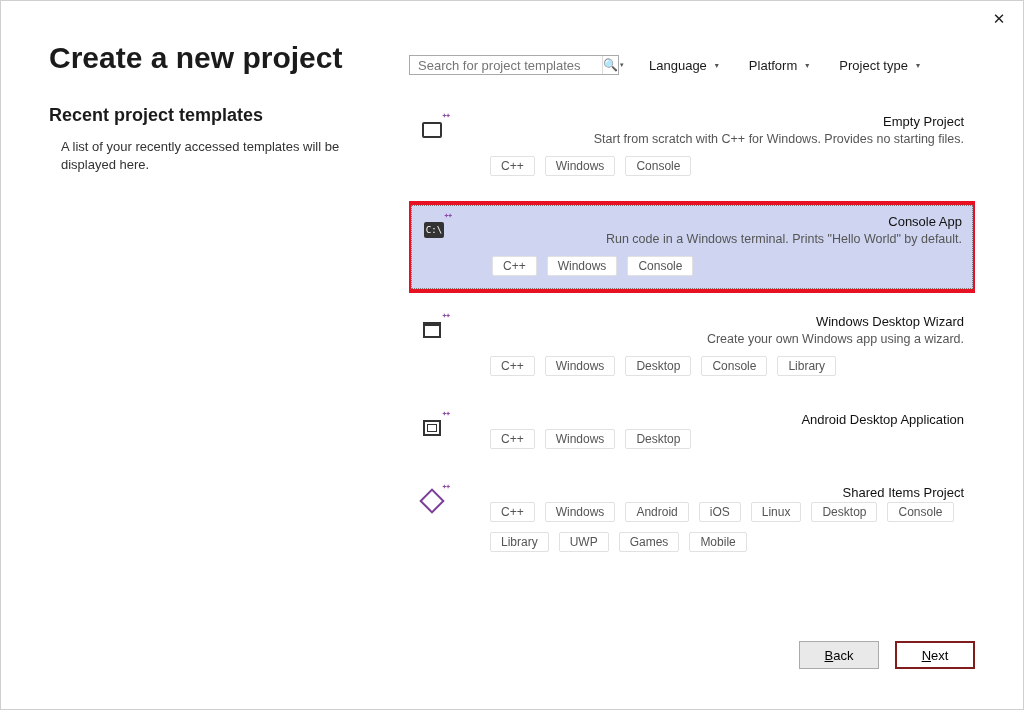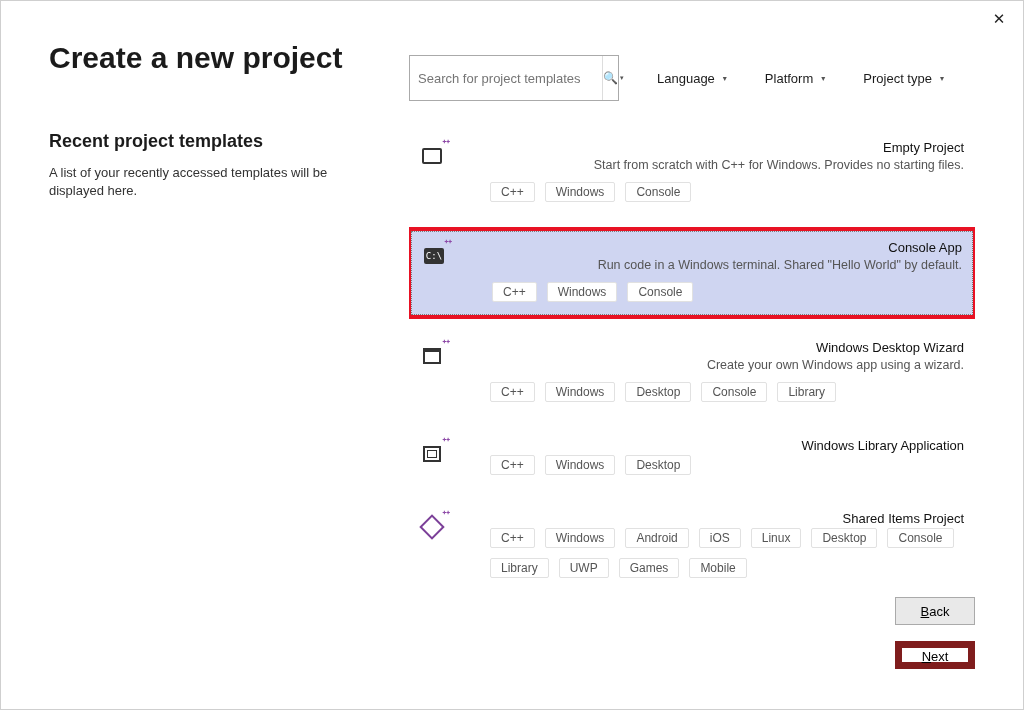--- a/index.html
+++ b/index.html
@@ -40,21 +40,21 @@
   .header-controls {
     display: flex;
     align-items: center;
     gap: 30px;
     margin-top: 14px;
   }
   .searchbox {
     display: flex;
     align-items: center;
     border: 1px solid #aaa;
-    height: 46px;
+    height: 20px;
     width: 210px;
   }
   .searchbox input {
     border: none;
     outline: none;
     flex: 1;
     padding: 0 8px;
     font-size: 13px;
     color: #666;
     background: transparent;
@@ -67,42 +67,41 @@
     gap: 2px;
   }
   .search-icon-box .caret { font-size: 7px; color:#555; }
   .filter-drop {
     display: inline-flex;
     align-items: center;
     gap: 8px;
     cursor: pointer;
     font-size: 13px;
     color: #1b1b1b;
-    margin-left: 8px;
   }
   .filter-drop .caret { font-size: 8px; color:#555; }
 
   .body-row {
     display: flex;
     padding: 30px 48px 0 48px;
   }
   .left-col {
     flex: 0 0 360px;
     padding-right: 24px;
   }
   .left-col h2 {
     font-size: 18px;
     font-weight: 700;
     margin: 0 0 12px 0;
   }
   .left-col p {
     font-size: 13px;
     color: #333;
     line-height: 1.4;
-    margin: 0;
+    margin: 12px;
   }
   .template-list {
     flex: 1;
     position: relative;
     height: 490px;
     overflow: hidden;
   }
   .tpl-item {
     display: flex;
     gap: 12px;
@@ -151,32 +150,31 @@
     position:absolute; left:0; right:0; bottom:0; height:40px;
     background: linear-gradient(to bottom, rgba(255,255,255,0), #fff);
   }
 
   .footer {
     position: absolute;
     right: 48px;
     bottom: 40px;
     display: flex;
     gap: 16px;
-    flex-direction: column;
   }
   .footer button {
     width: 80px; height: 28px;
     border: 1px solid #aaa;
     background: #e9e9e9;
     font-size: 13px;
     cursor: pointer;
   }
   .footer button.primary {
     background: #fff;
-    border: 7px solid #7f1d1d;
+    border: 2px solid #7f1d1d;
   }
   .accel { text-decoration: underline; }
 
   
   .ic-empty { width:20px;height:16px;border:2px solid #333;border-radius:2px; }
   .ic-console { width:20px;height:16px;background:#333;color:#fff;font-size:9px;display:flex;align-items:center;justify-content:center;border-radius:2px; font-family:monospace;}
   .ic-wizard { width:18px;height:16px;border:2px solid #333; border-top:4px solid #333;}
   .ic-wdapp { width:18px;height:16px;border:2px solid #333; position:relative;}
   .ic-wdapp::after{content:"";position:absolute;left:2px;top:2px;width:8px;height:6px;border:1px solid #333;}
   .ic-shared { width:18px;height:18px;border:2px solid #7b3f98; transform:rotate(45deg);}
@@ -241,21 +239,21 @@
           </div>
         </div>
         <div class="tpl-group highlight-box">
           <div class="tpl-item selected">
             <div class="tpl-icon">
               <div class="ic-console">C:\</div>
               <span class="plus">⁺⁺</span>
             </div>
             <div class="tpl-body">
               <div class="tpl-title">Console App</div>
-              <div class="tpl-desc">Run code in a Windows terminal. Shared "Hello World" by default.</div>
+              <div class="tpl-desc">Run code in a Windows terminal. Prints "Hello World" by default.</div>
               <div class="tags">
                 <span class="tag">C++</span>
                 <span class="tag">Windows</span>
                 <span class="tag">Console</span>
               </div>
             </div>
           </div>
         </div>
         <div class="tpl-group">
           <div class="tpl-item">
@@ -276,21 +274,21 @@
             </div>
           </div>
         </div>
         <div class="tpl-group">
           <div class="tpl-item">
             <div class="tpl-icon">
               <div class="ic-wdapp"></div>
               <span class="plus">⁺⁺</span>
             </div>
             <div class="tpl-body">
-              <div class="tpl-title">Windows Library Application</div>
+              <div class="tpl-title">Android Desktop Application</div>
               <div class="tags">
                 <span class="tag">C++</span>
                 <span class="tag">Windows</span>
                 <span class="tag">Desktop</span>
               </div>
             </div>
           </div>
         </div>
         <div class="tpl-group">
           <div class="tpl-item">

